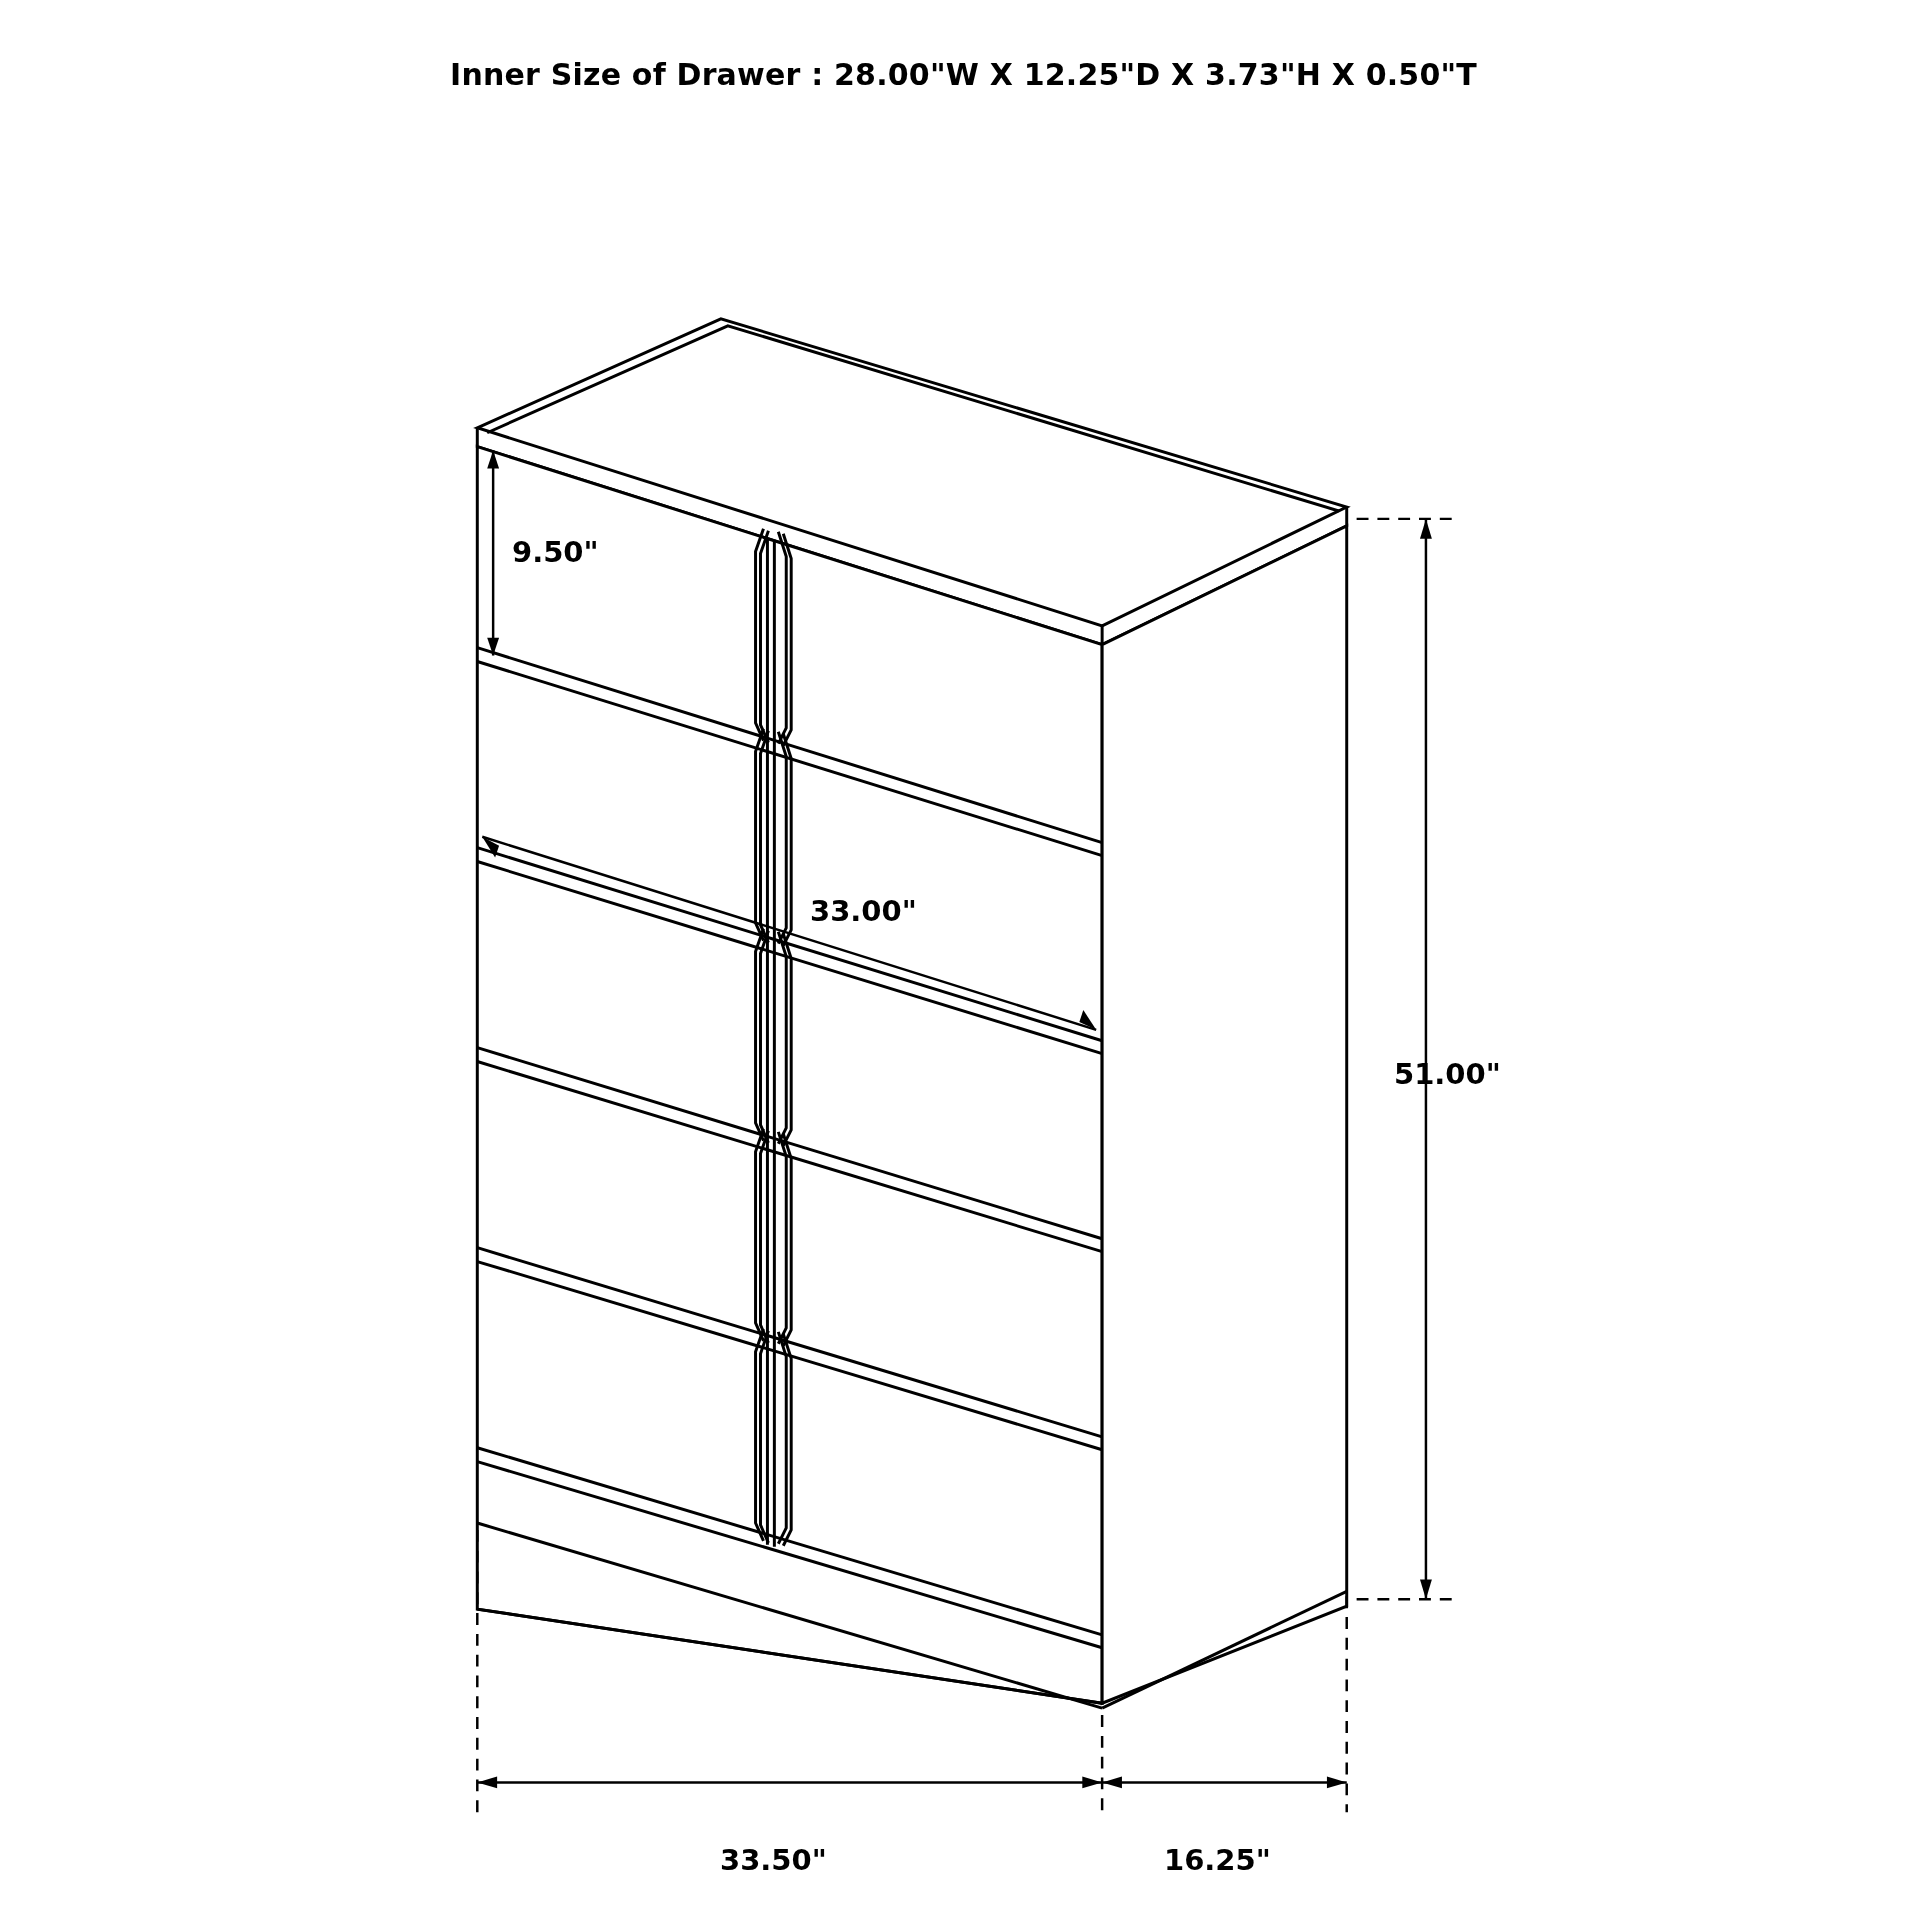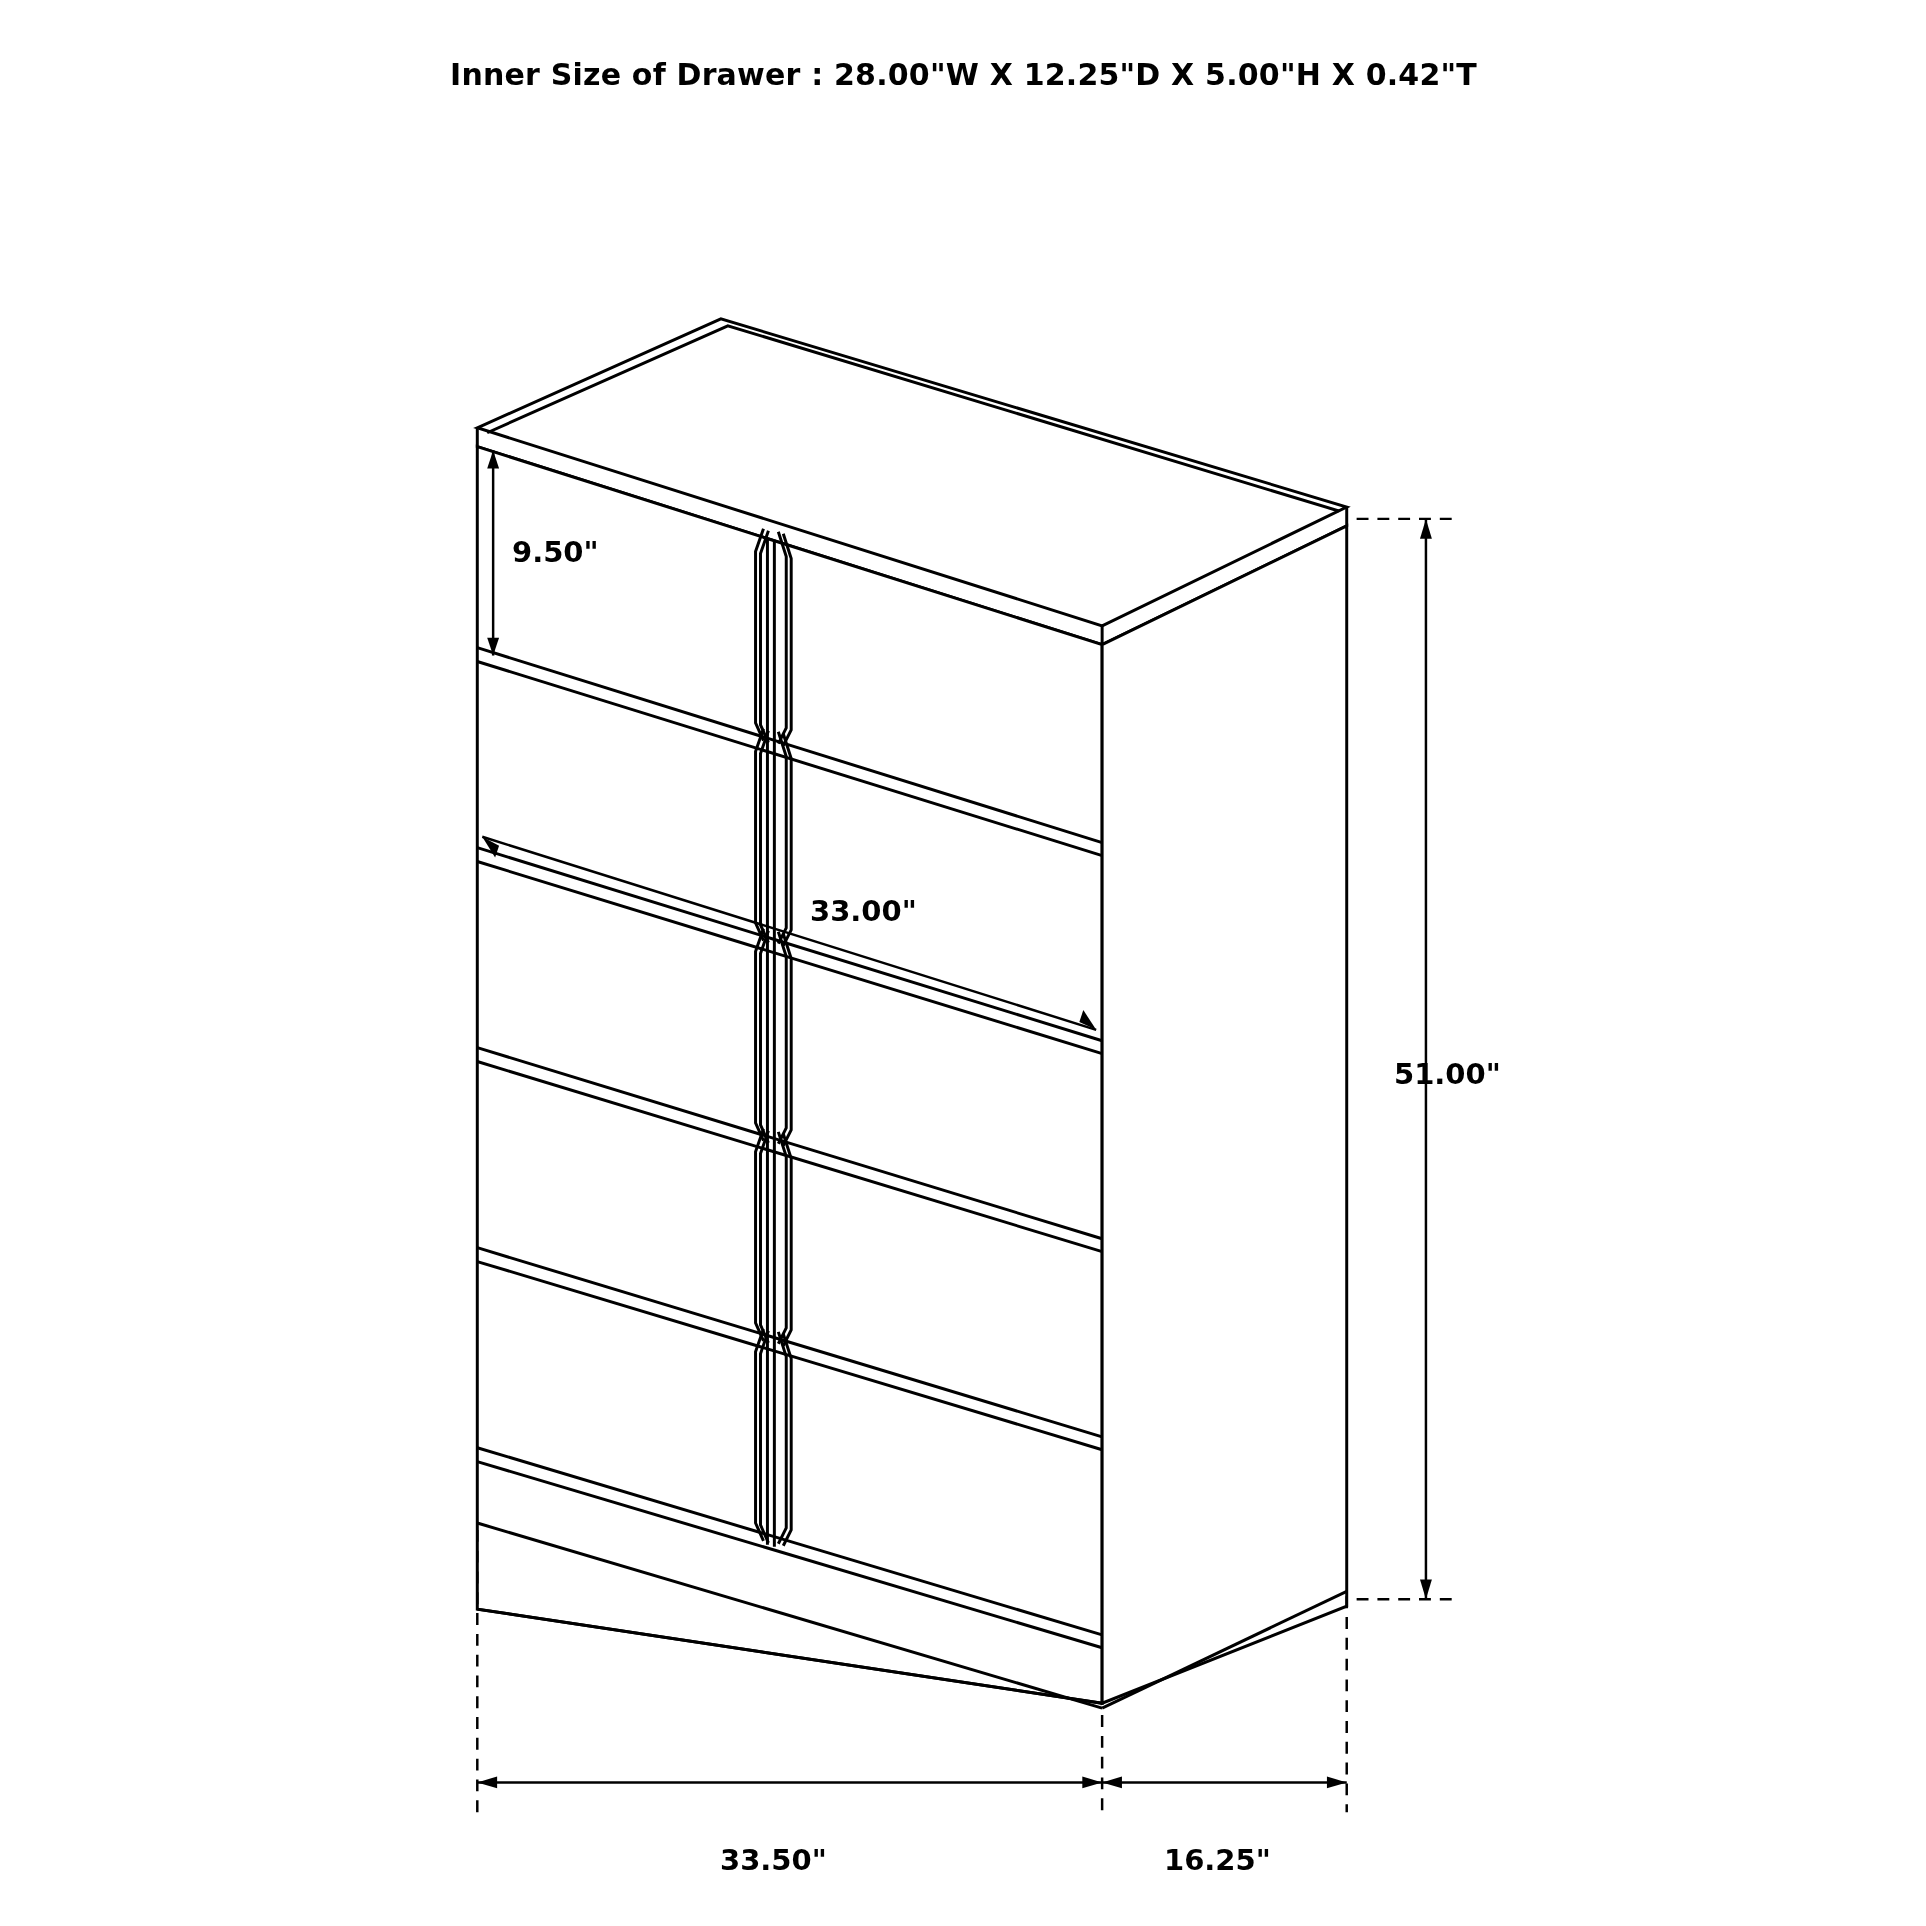--- a/index.html
+++ b/index.html
@@ -45,21 +45,21 @@
   #lbl-5100 { left: 1394px; top: 1057px; }
   #lbl-3350 { left: 720px;  top: 1843px; }
   #lbl-1625 { left: 1164px; top: 1843px; }
   svg { position: absolute; left: 0; top: 0; }
 </style>
 </head>
 <body>
 
 <div id="stage">
 
-  <div class="title">Inner Size of Drawer : 28.00"W X 12.25"D X 5.00"H X 0.42"T</div>
+  <div class="title">Inner Size of Drawer : 28.00"W X 12.25"D X 3.73"H X 0.50"T</div>
 
   <svg width="1927" height="1927" viewBox="0 0 1946 1946">
     <g fill="none" stroke="#000000" stroke-width="3" stroke-linejoin="miter" stroke-linecap="butt">
 
       <g>
         <polygon points="482,432 728,322 1360,512 1113,632" fill="#ffffff"></polygon>
         <polyline points="482,432 482,451 1113,651 1113,632"></polyline>
         <polyline points="1113,651 1360,531 1360,512"></polyline>
         <polyline points="492,437 735,329 1352,516"></polyline>
       </g>

